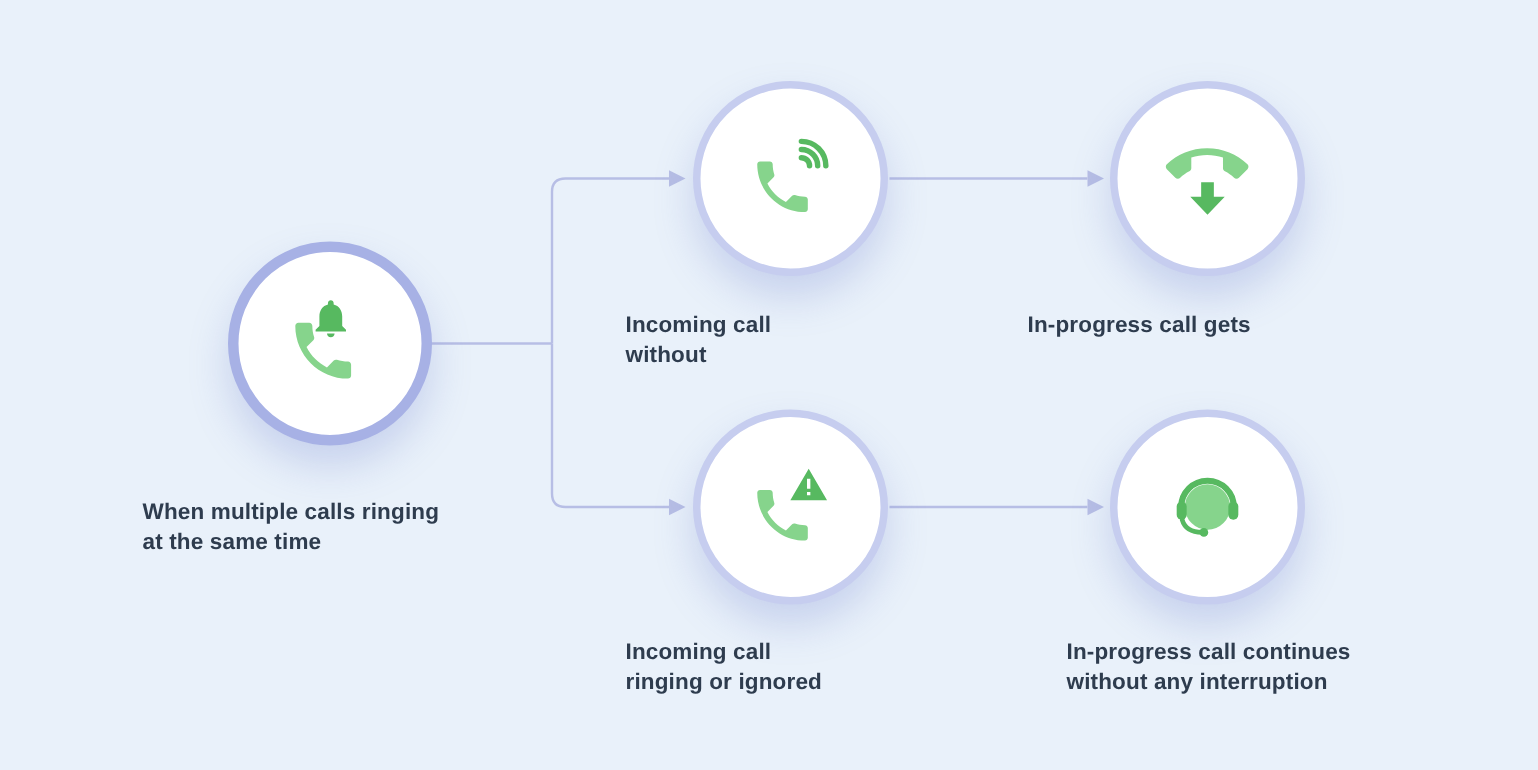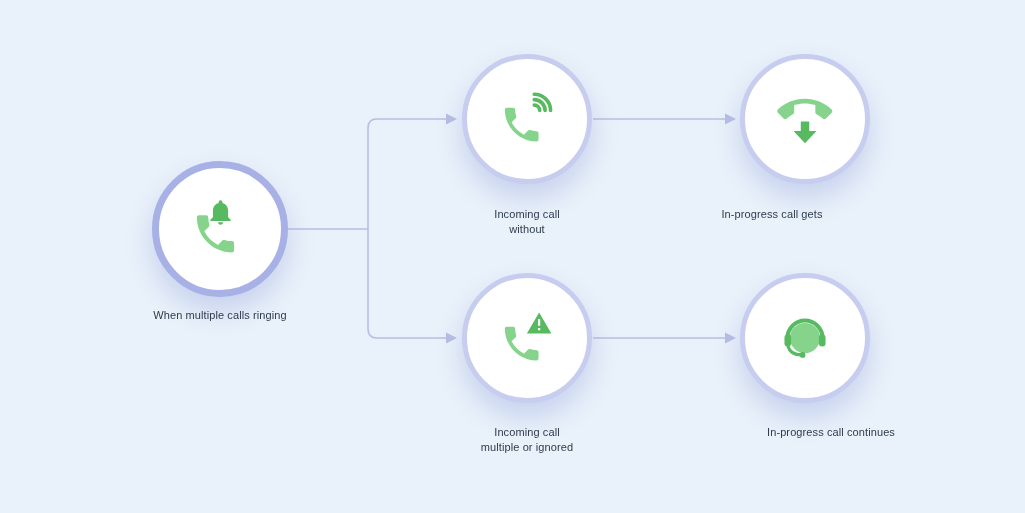--- a/index.html
+++ b/index.html
@@ -19,28 +19,28 @@
     box-shadow:0 14px 26px rgba(122,140,208,.30);
   }
   .node-circle.root{width:136px;height:136px;border:7px solid var(--ring-root,#a7b1e5);left:152px;top:161px;}
   .node-circle.sm{width:130px;height:130px;border:5px solid var(--ring,#c6cdef);}
   #circle-accepted{left:462px;top:54px;}
   #circle-disconnected{left:740px;top:54px;}
   #circle-rejected{left:462px;top:273px;}
   #circle-continues{left:740px;top:273px;}
 
   .node-label{
-    position:absolute;z-index:1;text-align:center;
-    font-weight:400;font-size:11px;line-height:1.32;
+    position:absolute;z-index:1;
+    font-weight:700;font-size:15px;line-height:1.32;
     color:var(--text,#2e3c4e);letter-spacing:.1px;
   }
   .node-label span{display:block;}
-  #label-root{left:95px;top:308px;width:250px;}
+  #label-root{left:95px;top:332px;width:250px;}
   #label-accepted{left:417px;top:207px;width:220px;}
-  #label-disconnected{left:652px;top:207px;width:240px;}
+  #label-disconnected{left:685px;top:207px;width:240px;}
   #label-rejected{left:417px;top:425px;width:220px;}
   #label-continues{left:711px;top:425px;width:240px;}
 
   .fill-light{fill:var(--green-light,#86d48c);}
   .fill-dark{fill:var(--green-dark,#57b960);}
   .stroke-dark{stroke:var(--green-dark,#57b960);}
 </style>
 </head>
 <body>
 
@@ -65,20 +65,21 @@
     <g transform="translate(2,9) scale(1.55)">
       <path class="fill-light" d="M6.62 10.79c1.44 2.83 3.76 5.14 6.59 6.59l2.2-2.2c.27-.27.67-.36 1.02-.24 1.12.37 2.33.57 3.57.57.55 0 1 .45 1 1V20c0 .55-.45 1-1 1-9.39 0-17-7.61-17-17 0-.55.45-1 1-1h3.5c.55 0 1 .45 1 1 0 1.25.2 2.45.57 3.57.11.35.03.74-.25 1.02l-2.2 2.2z"></path>
     </g>
     <g transform="translate(13,0) scale(0.95)">
       <path class="fill-dark" d="M12 22c1.1 0 2-.9 2-2h-4c0 1.1.9 2 2 2zm6-6v-5c0-3.07-1.63-5.64-4.5-6.32V4c0-.83-.67-1.5-1.5-1.5s-1.5.67-1.5 1.5v.68C7.64 5.36 6 7.92 6 11v5l-2 2v1h16v-1l-2-2z"></path>
     </g>
   </svg>
 </div>
 <div class="node-label" id="label-root">
   <span>When multiple calls ringing</span>
+  <span>at the same time</span>
 </div>
 
 <div class="node-circle sm" id="circle-accepted">
   <svg width="58" height="58" viewBox="0 0 48 48">
     <g transform="translate(1,10) scale(1.55)">
       <path class="fill-light" d="M6.62 10.79c1.44 2.83 3.76 5.14 6.59 6.59l2.2-2.2c.27-.27.67-.36 1.02-.24 1.12.37 2.33.57 3.57.57.55 0 1 .45 1 1V20c0 .55-.45 1-1 1-9.39 0-17-7.61-17-17 0-.55.45-1 1-1h3.5c.55 0 1 .45 1 1 0 1.25.2 2.45.57 3.57.11.35.03.74-.25 1.02l-2.2 2.2z"></path>
     </g>
     <g class="stroke-dark" fill="none" stroke-width="3" stroke-linecap="round">
       <path d="M30 12.5 A4.5 4.5 0 0 1 34.5 17"></path>
       <path d="M30 8 A9 9 0 0 1 39 17"></path>
@@ -108,28 +109,29 @@
     <g transform="translate(1,10) scale(1.55)">
       <path class="fill-light" d="M6.62 10.79c1.44 2.83 3.76 5.14 6.59 6.59l2.2-2.2c.27-.27.67-.36 1.02-.24 1.12.37 2.33.57 3.57.57.55 0 1 .45 1 1V20c0 .55-.45 1-1 1-9.39 0-17-7.61-17-17 0-.55.45-1 1-1h3.5c.55 0 1 .45 1 1 0 1.25.2 2.45.57 3.57.11.35.03.74-.25 1.02l-2.2 2.2z"></path>
     </g>
     <g transform="translate(23,1) scale(0.92)">
       <path class="fill-dark" fill-rule="evenodd" d="M1 21h22L12 2 1 21zm12-3h-2v-2h2v2zm0-4h-2v-6h2v6z"></path>
     </g>
   </svg>
 </div>
 <div class="node-label" id="label-rejected">
   <span>Incoming call</span>
-  <span>multiple or ignored</span>
+  <span>ringing or ignored</span>
 </div>
 
 <div class="node-circle sm" id="circle-continues">
   <svg width="58" height="58" viewBox="0 0 48 48">
     <circle cx="24" cy="24" r="12.5" class="fill-light"></circle>
     <path d="M9.5 24 a14.5 14.5 0 0 1 29 0" fill="none" class="stroke-dark" stroke-width="3.4" stroke-linecap="round"></path>
     <rect x="7" y="21" width="5.5" height="10" rx="2.7" class="fill-dark"></rect>
     <rect x="35.5" y="21" width="5.5" height="10" rx="2.7" class="fill-dark"></rect>
     <path d="M10 31 q2 7 11 7" fill="none" class="stroke-dark" stroke-width="2.6" stroke-linecap="round"></path>
     <circle cx="22" cy="38" r="2.4" class="fill-dark"></circle>
   </svg>
 </div>
 <div class="node-label" id="label-continues">
   <span>In-progress call continues</span>
+  <span>without any interruption</span>
 </div>
 
 </body></html>

